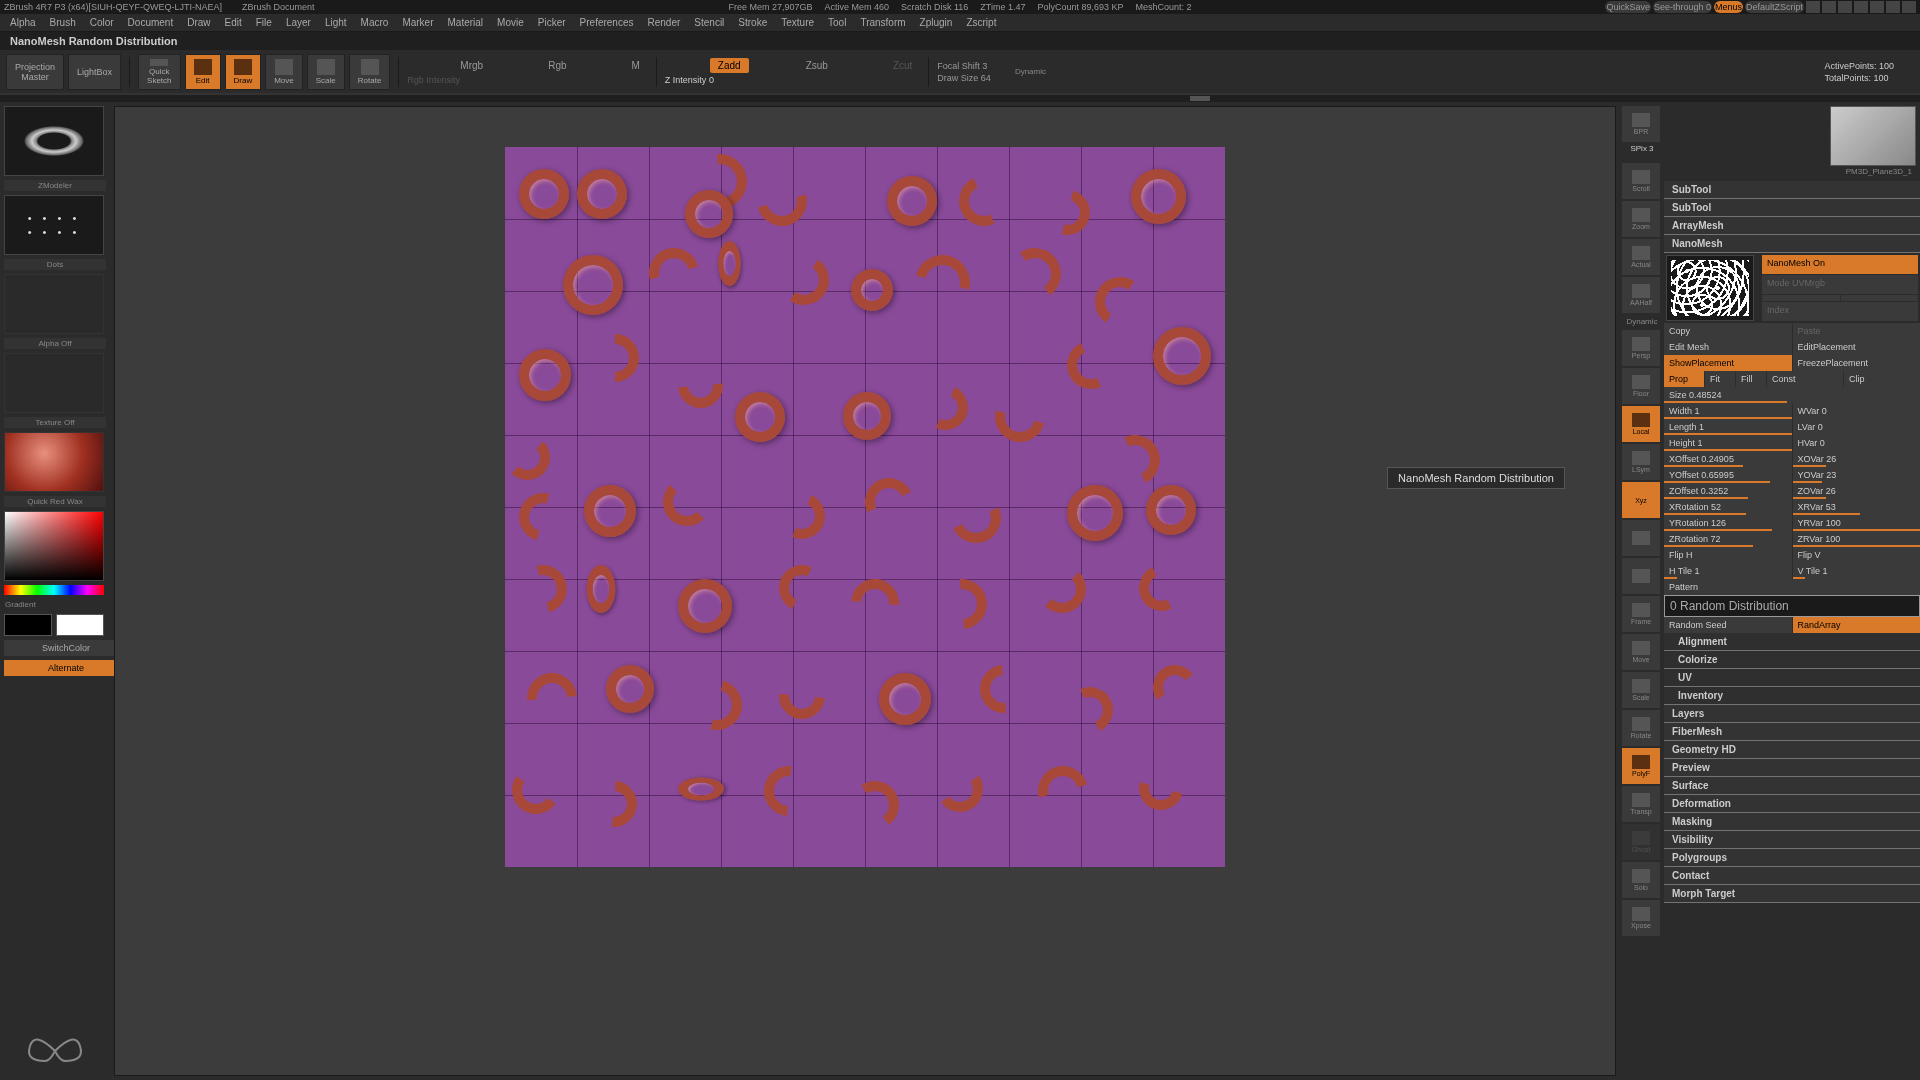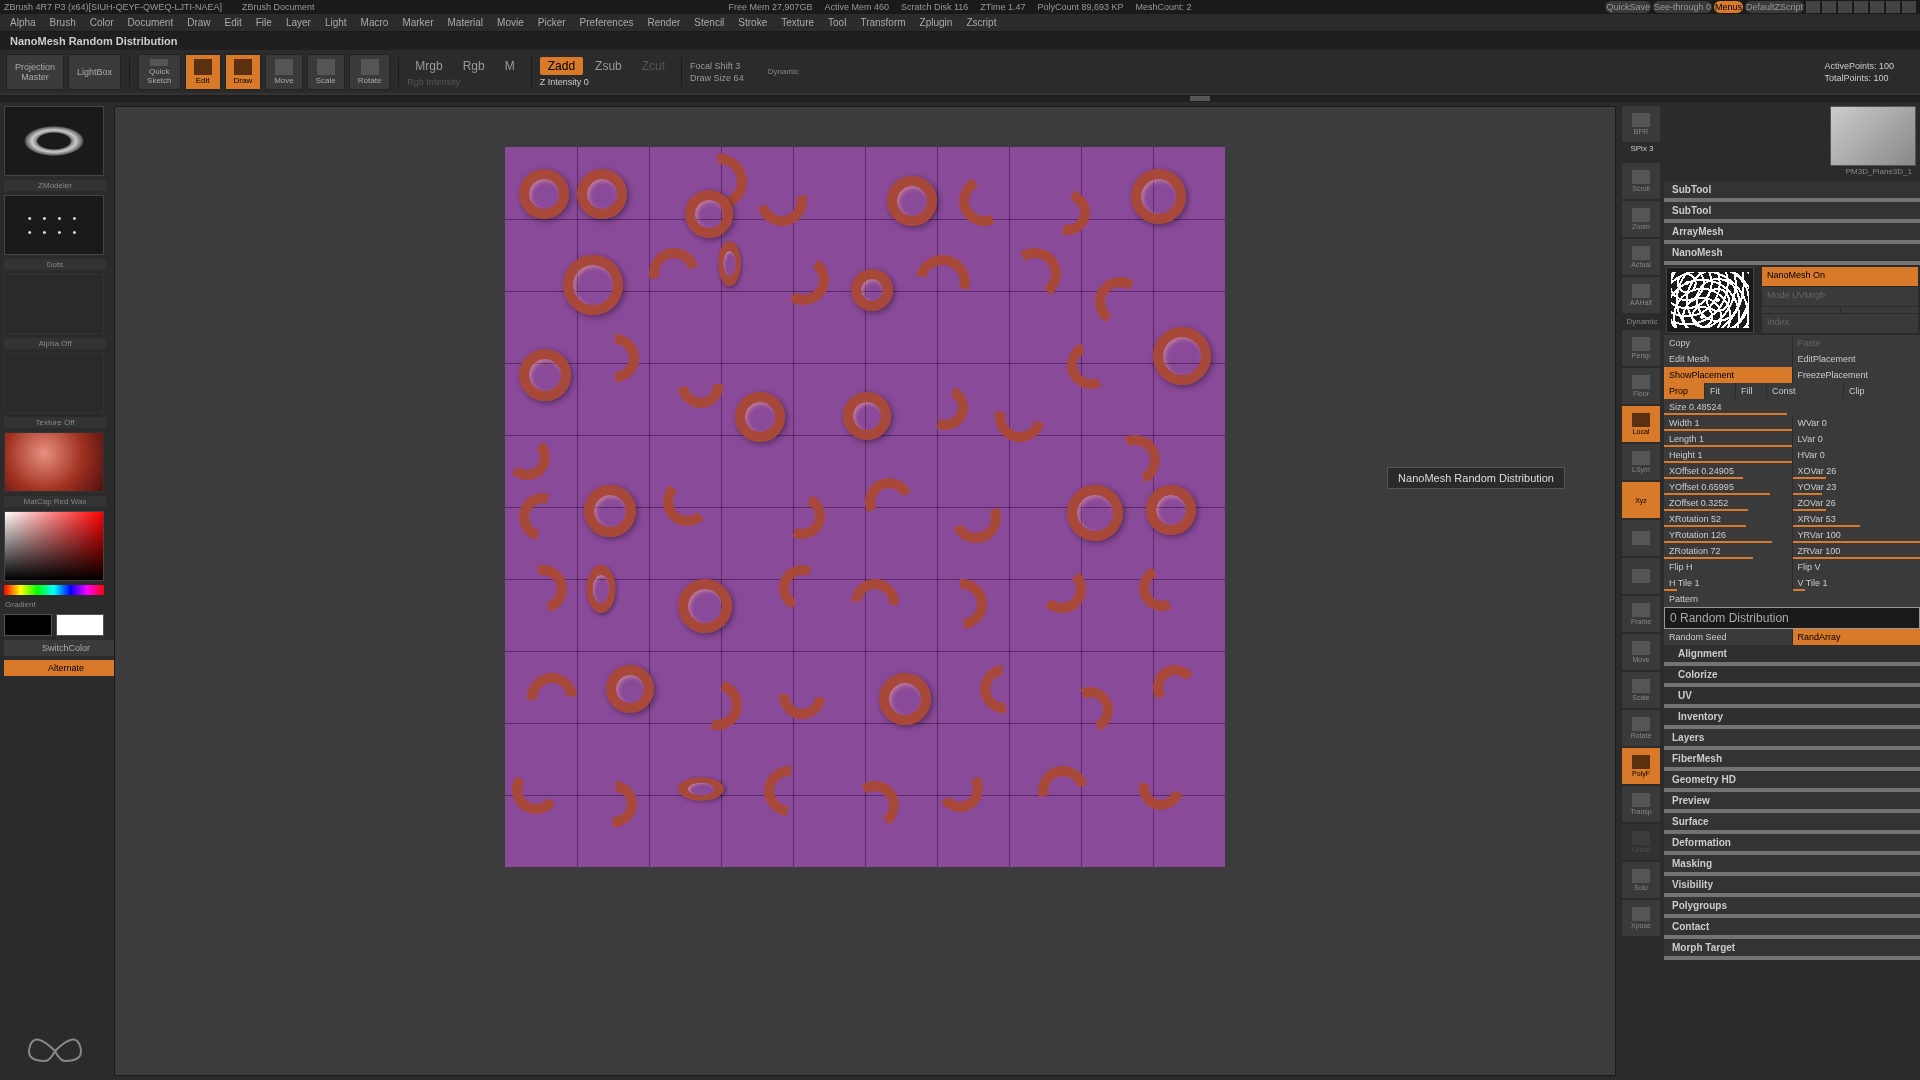--- a/index.html
+++ b/index.html
@@ -23,21 +23,21 @@
 
 
 .toolbar { height: 44px; background: #2b2b2b; display: flex; align-items: center; padding: 0 6px; gap: 4px; border-bottom: 1px solid #333; position: relative; }
 .tool-btn { background: #3a3a3a; border: 1px solid #222; padding: 4px 8px; font-size: 9px; color: #aaa; text-align: center; display: flex; flex-direction: column; align-items: center; justify-content: center; min-width: 50px; height: 36px; cursor: pointer; }
 .tool-btn.icon-only { min-width: 36px; }
 .tool-btn.orange { background: #d87a2a; color: #000; }
 .tool-btn .ico { width: 18px; height: 18px; background: #555; margin-bottom: 1px; }
 .tool-btn.orange .ico { background: #5a3010; }
 .tool-sep { width: 1px; height: 30px; background: #1a1a1a; margin: 0 4px; }
 .tool-sliders { display: flex; flex-direction: column; gap: 2px; font-size: 9px; color: #999; }
-.tool-tab { padding: 2px 8px; font-size: 12px; color: #999; border-radius: 2px; }
+.tool-tab { padding: 2px 8px; font-size: 10px; color: #999; border-radius: 2px; margin-left: 45px; }
 .tool-tab.orange { background: #d87a2a; color: #000; }
 .tool-stats { display: flex; flex-direction: column; gap: 2px; font-size: 9px; color: #ccc; margin-left: auto; margin-right: 20px; }
 
 
 .scroll-strip { height: 8px; background: #1f1f1f; border-top: 1px solid #333; position: relative; }
 .scroll-strip .thumb { position: absolute; left: 62%; top: 1px; width: 20px; height: 5px; background: #555; }
 
 
 .main { display: flex; height: calc(1080px - 14px - 18px - 18px - 44px - 8px); }
 
@@ -77,21 +77,21 @@
 .right-strip .rs-btn.orange .rs-ico { background:#5a3010; }
 .right-strip .rs-spacer { height:6px; }
 
 
 .tool-thumb-wrap { width:190px; background:#2b2b2b; padding:4px; }
 .tool-thumb { width:86px; height:60px; background: linear-gradient(135deg,#ccc,#888); border:1px solid #555; margin-left:auto; }
 .tool-thumb-label { font-size:8px; color:#888; text-align:right; padding:1px 4px; }
 
 
 .props { width: 256px; background: #2b2b2b; display: flex; flex-direction: column; font-size: 10px; overflow-y: auto; }
-.props .section-header { background: #333; padding: 3px 8px; font-weight: bold; color: #ccc; border-bottom: 4px solid #737373; cursor: pointer; }
+.props .section-header { background: #333; padding: 3px 8px; font-weight: bold; color: #ccc; border-bottom: 1px solid #737373; cursor: pointer; }
 .props .section-header.sub { background: #2f2f2f; padding-left: 14px; }
 .props .row { display: flex; gap: 1px; padding: 0; }
 .props .cell { flex: 1; background: #3a3a3a; padding: 3px 5px; font-size: 9px; color: #ccc; cursor:pointer; }
 .props .cell.orange { background: #d87a2a; color: #000; }
 .props .cell.disabled { color: #666; }
 .props .slider-row { display: flex; gap: 1px; }
 .props .slider-cell { flex: 1; background: #3a3a3a; padding: 3px 5px; font-size: 9px; color: #ccc; position: relative; }
 .props .slider-fill { position: absolute; left:0; bottom:0; height:2px; background:#d87a2a; }
 .props .nanomesh-thumb { width: 88px; height: 66px; background: #1a1a1a; border: 1px solid #444; display:inline-block; position:relative; overflow:hidden;}
 .props .nanomesh-thumb::before { content:""; position:absolute; inset:4px; background: repeating-radial-gradient(circle at 20% 20%, #fff 0 2px, transparent 2px 8px), repeating-radial-gradient(circle at 60% 50%, #fff 0 2px, transparent 2px 10px), repeating-radial-gradient(circle at 40% 80%, #fff 0 2px, transparent 2px 9px); filter:contrast(2);}
@@ -230,21 +230,21 @@
   <div class="left-panel">
     <div class="torus-thumb"></div>
     <div class="label">ZModeler</div>
     <div class="dots-thumb"></div>
     <div class="label">Dots</div>
     <div class="empty-thumb"></div>
     <div class="label">Alpha Off</div>
     <div class="empty-thumb"></div>
     <div class="label">Texture Off</div>
     <div class="red-sphere"></div>
-    <div class="label">MatCap Red Wax</div>
+    <div class="label">Quick Red Wax</div>
     <div class="color-picker"></div>
     <div class="hue"></div>
     <div class="label" style="text-align:left;background:none">Gradient</div>
     <div class="swatch-row">
       <div class="swatch black"></div>
       <div class="swatch white"></div>
     </div>
     <div class="btn">SwitchColor</div>
     <div class="btn orange">Alternate</div>
     <div class="butterfly">

